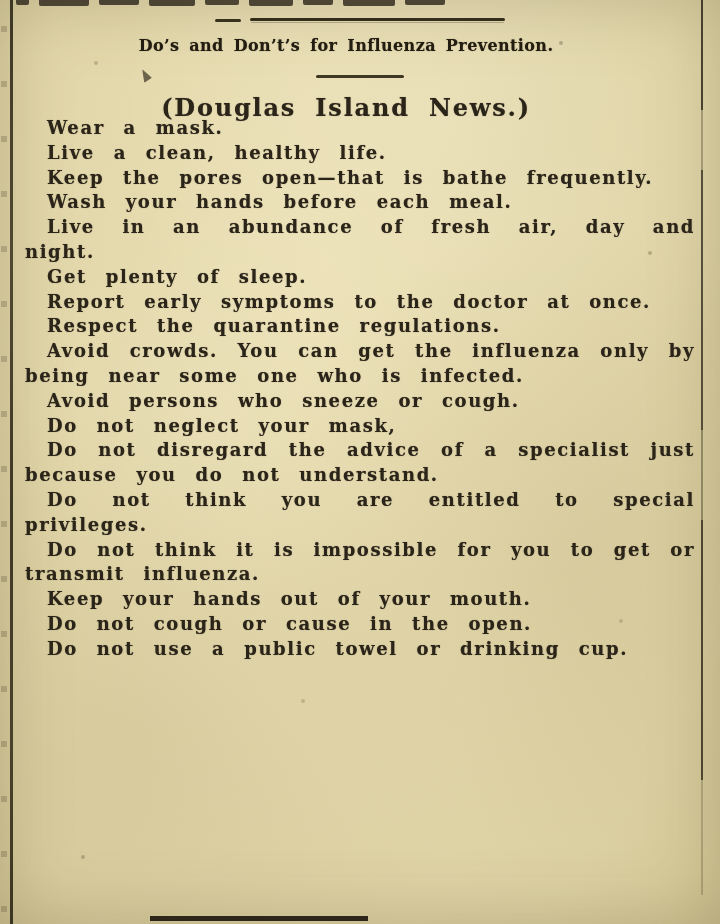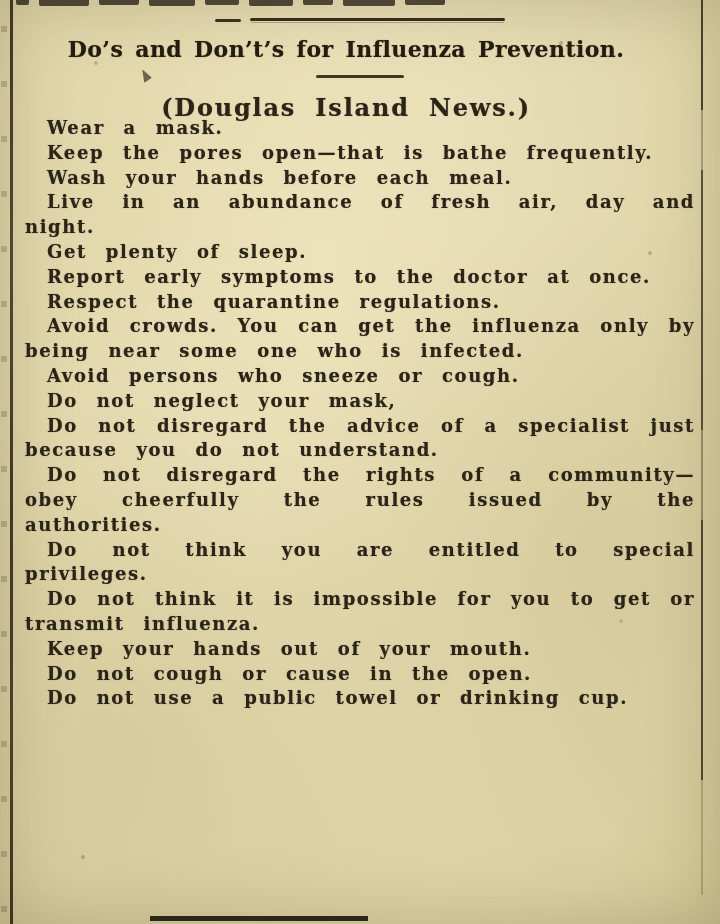--- a/index.html
+++ b/index.html
@@ -68,21 +68,21 @@
       95px 62px 0 1px rgba(70,60,35,.25),
       649px 252px 0 1px rgba(70,60,35,.28),
       302px 700px 0 1px rgba(70,60,35,.22),
       82px 856px 0 1px rgba(70,60,35,.28),
       620px 620px 0 1px rgba(70,60,35,.2);}
   
   .headline{
     position:absolute;top:36px;left:25px;width:670px;margin:0;
     transform:translateX(-14px);
     text-align:center;
-    font-size:22px;font-weight:bold;
+    font-size:16px;font-weight:bold;
     letter-spacing:.4px;word-spacing:4px;
     color:#231d11;
     text-shadow:0 0 1px rgba(35,29,17,.55);
   }
   .byline{
     position:absolute;top:93px;left:25px;width:670px;margin:0;
     transform:translateX(-14px);
     text-align:center;
     font-size:24px;font-weight:bold;
     letter-spacing:1.8px;word-spacing:9px;
@@ -124,31 +124,31 @@
   <div class="rule-top"></div>
 
   <h1 class="headline">Do’s and Don’t’s for Influenza Prevention.</h1>
   <div class="rule-headline"></div>
   <div class="smudge"></div>
 
   <p class="byline">(Douglas Island News.)</p>
 
   <div class="body">
     <p>Wear a mask.</p>
+    <p>Live a clean, healthy life.</p>
     <p>Keep the pores open—that is bathe frequently.</p>
     <p>Wash your hands before each meal.</p>
     <p>Live in an abundance of fresh air, day and night.</p>
     <p>Get plenty of sleep.</p>
     <p>Report early symptoms to the doctor at once.</p>
     <p>Respect the quarantine regulations.</p>
     <p>Avoid crowds. You can get the influenza only by being near some one who is infected.</p>
     <p>Avoid persons who sneeze or cough.</p>
     <p>Do not neglect your mask,</p>
     <p>Do not disregard the advice of a specialist just be­cause you do not understand.</p>
-    <p>Do not disregard the rights of a community—obey cheerfully the rules issued by the authorities.</p>
     <p>Do not think you are entitled to special privileges.</p>
     <p>Do not think it is impossible for you to get or transmit influenza.</p>
     <p>Keep your hands out of your mouth.</p>
     <p>Do not cough or cause in the open.</p>
     <p>Do not use a public towel or drinking cup.</p>
 
   </div>
 
   <div class="rule-bottom"></div>
   <div class="specks"></div>

